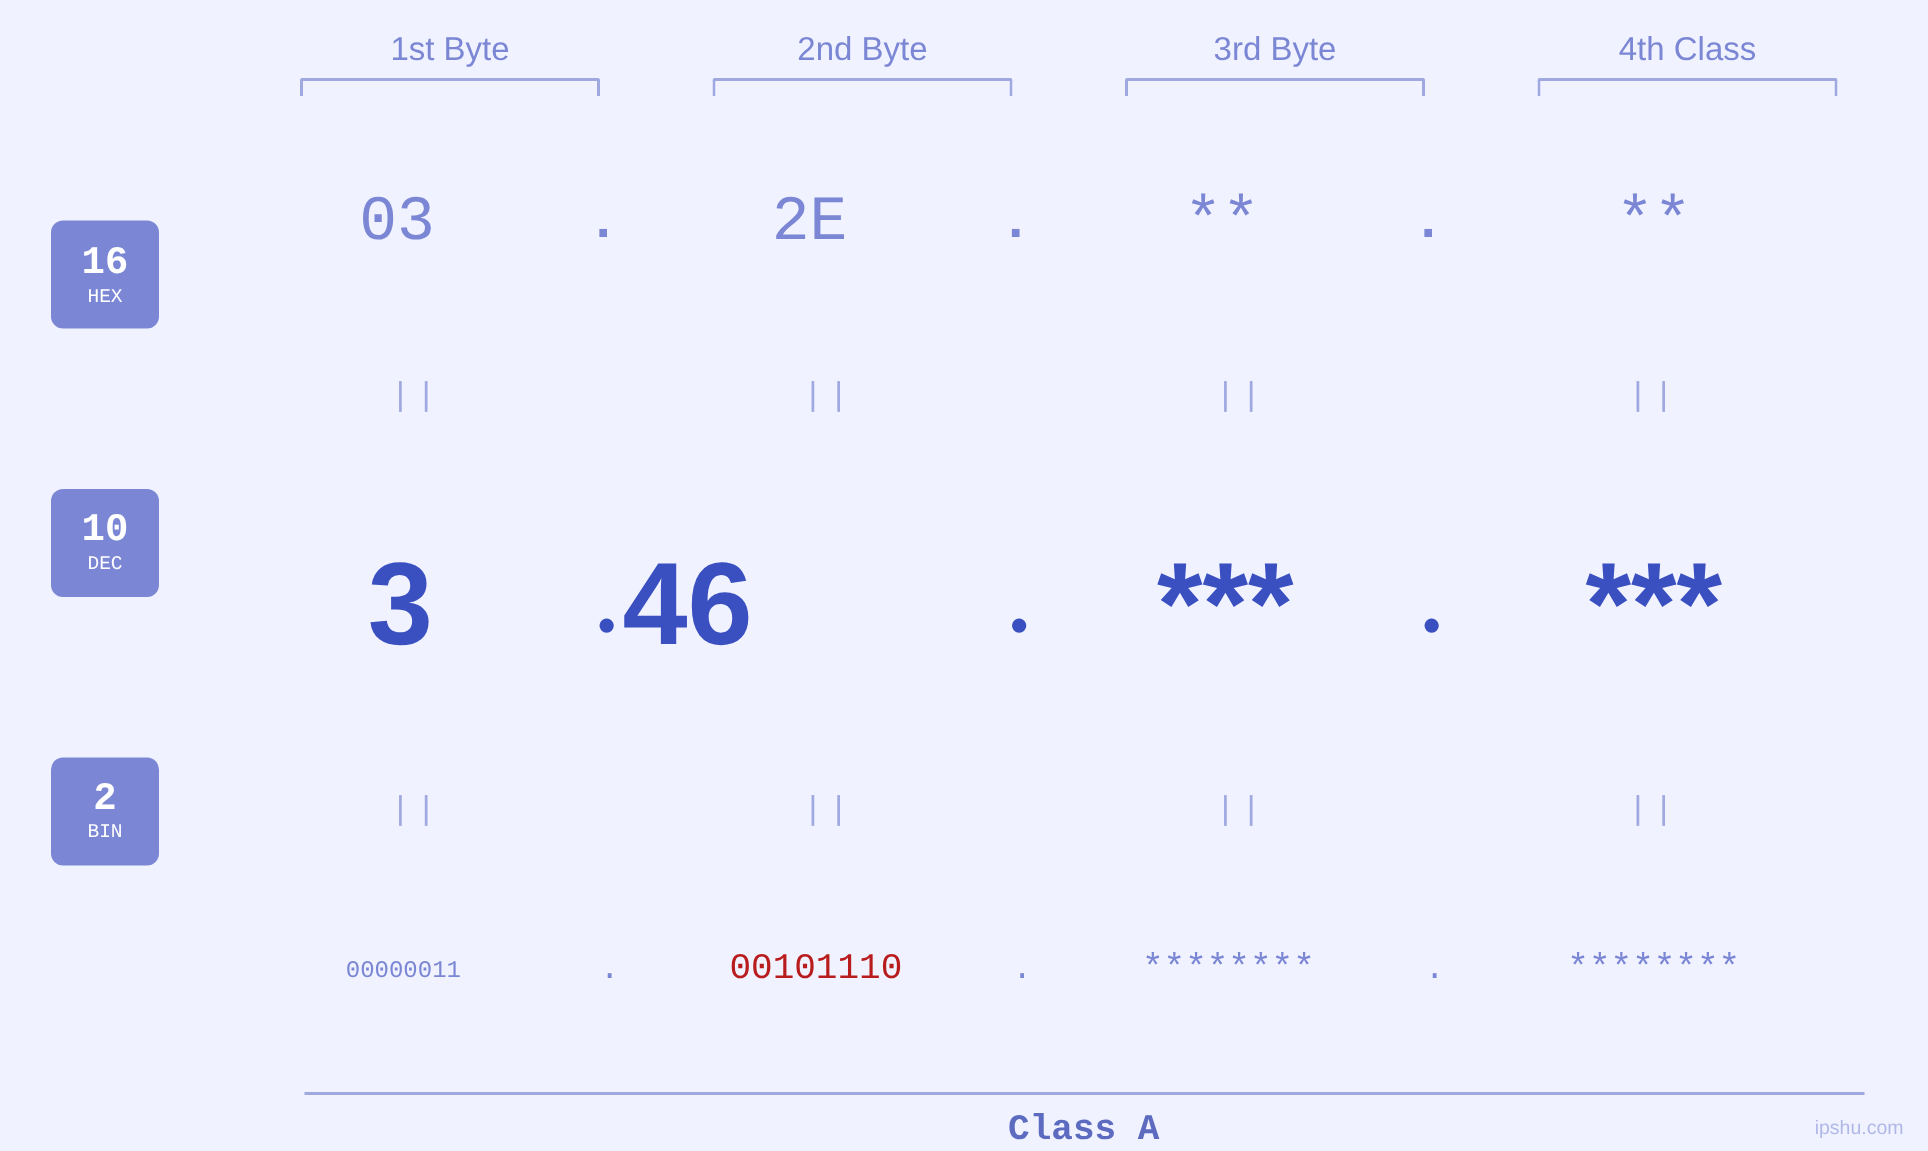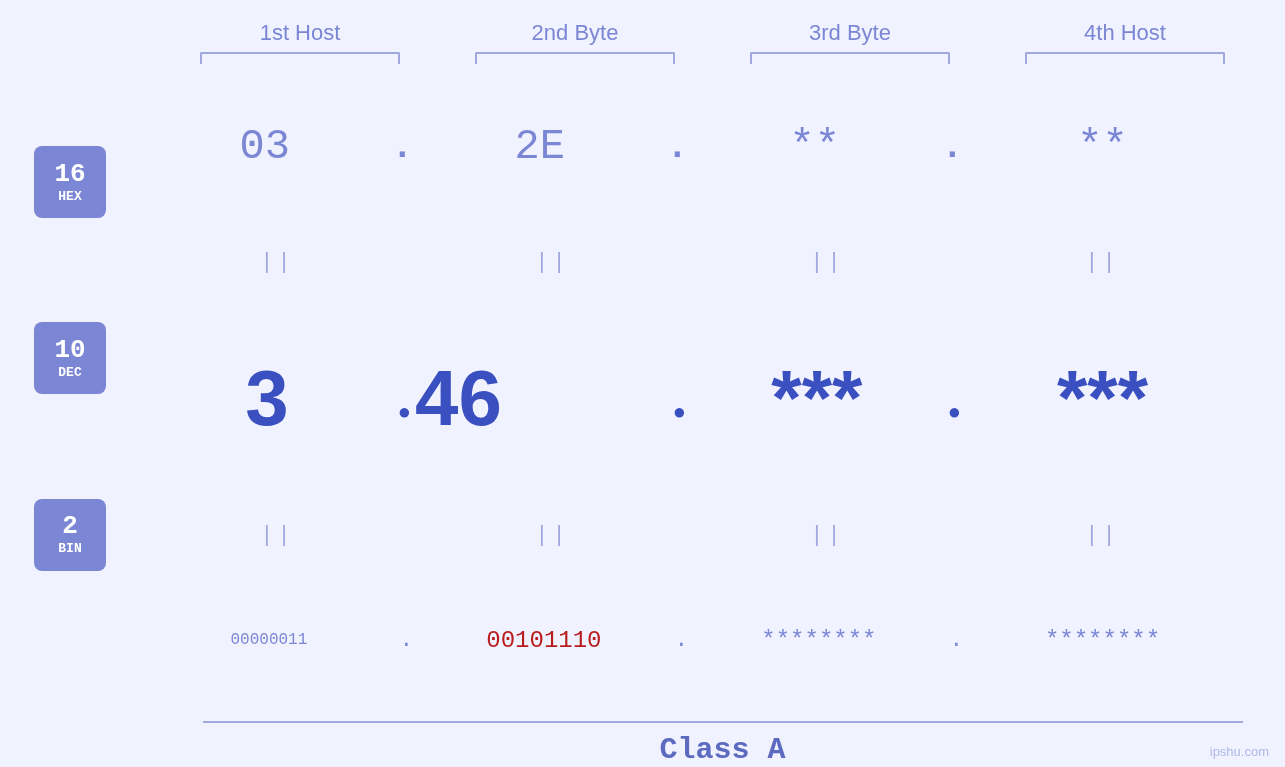--- a/index.html
+++ b/index.html
@@ -88,21 +88,21 @@
     }
 
     .badge-number {
       font-size: 26px;
       font-weight: bold;
       line-height: 1;
     }
 
     .badge-label {
       font-size: 13px;
-      font-weight: bold;
+      font-weight: normal;
       margin-top: 2px;
     }
 
     
     .bytes-grid {
       flex: 1;
       display: flex;
       flex-direction: column;
       justify-content: space-around;
       padding-bottom: 10px;
@@ -164,24 +164,24 @@
       flex: 1;
       text-align: center;
     }
   </style>
 </head>
 <body>
 
 <div class="main-container">
 
   <div class="byte-headers">
-    <div class="byte-header">1st Host</div>
+    <div class="byte-header">1st Byte</div>
     <div class="byte-header">2nd Byte</div>
     <div class="byte-header">3rd Byte</div>
-    <div class="byte-header">4th Host</div>
+    <div class="byte-header">4th Class</div>
   </div>
 
   <div class="bracket-row">
     <div class="bracket"></div>
     <div class="bracket"></div>
     <div class="bracket"></div>
     <div class="bracket"></div>
   </div>
 
   <div class="content-area">
@@ -270,18 +270,18 @@
           <span class="cell-value" style="color:#7b87d4;font-size:24px;font-family:'Courier New',monospace;flex:1;text-align:center;">********</span>
         </div>
       </div>
 
     </div>
   </div>
 
 
   <div style="width:1040px;margin-left:160px;margin-top:18px;">
     <div style="width:100%;height:2px;background:#a0a8e0;"></div>
-    <div style="text-align:center;color:#5c6bc0;font-size:30px;font-family:'Courier New',monospace;font-weight:bold;margin-top:10px;">Class A</div>
+    <div style="text-align:center;color:#5c6bc0;font-size:24px;font-family:'Courier New',monospace;font-weight:bold;margin-top:10px;">Class A</div>
   </div>
 
   <div class="watermark">ipshu.com</div>
 
 </div>
 
 </body></html>

